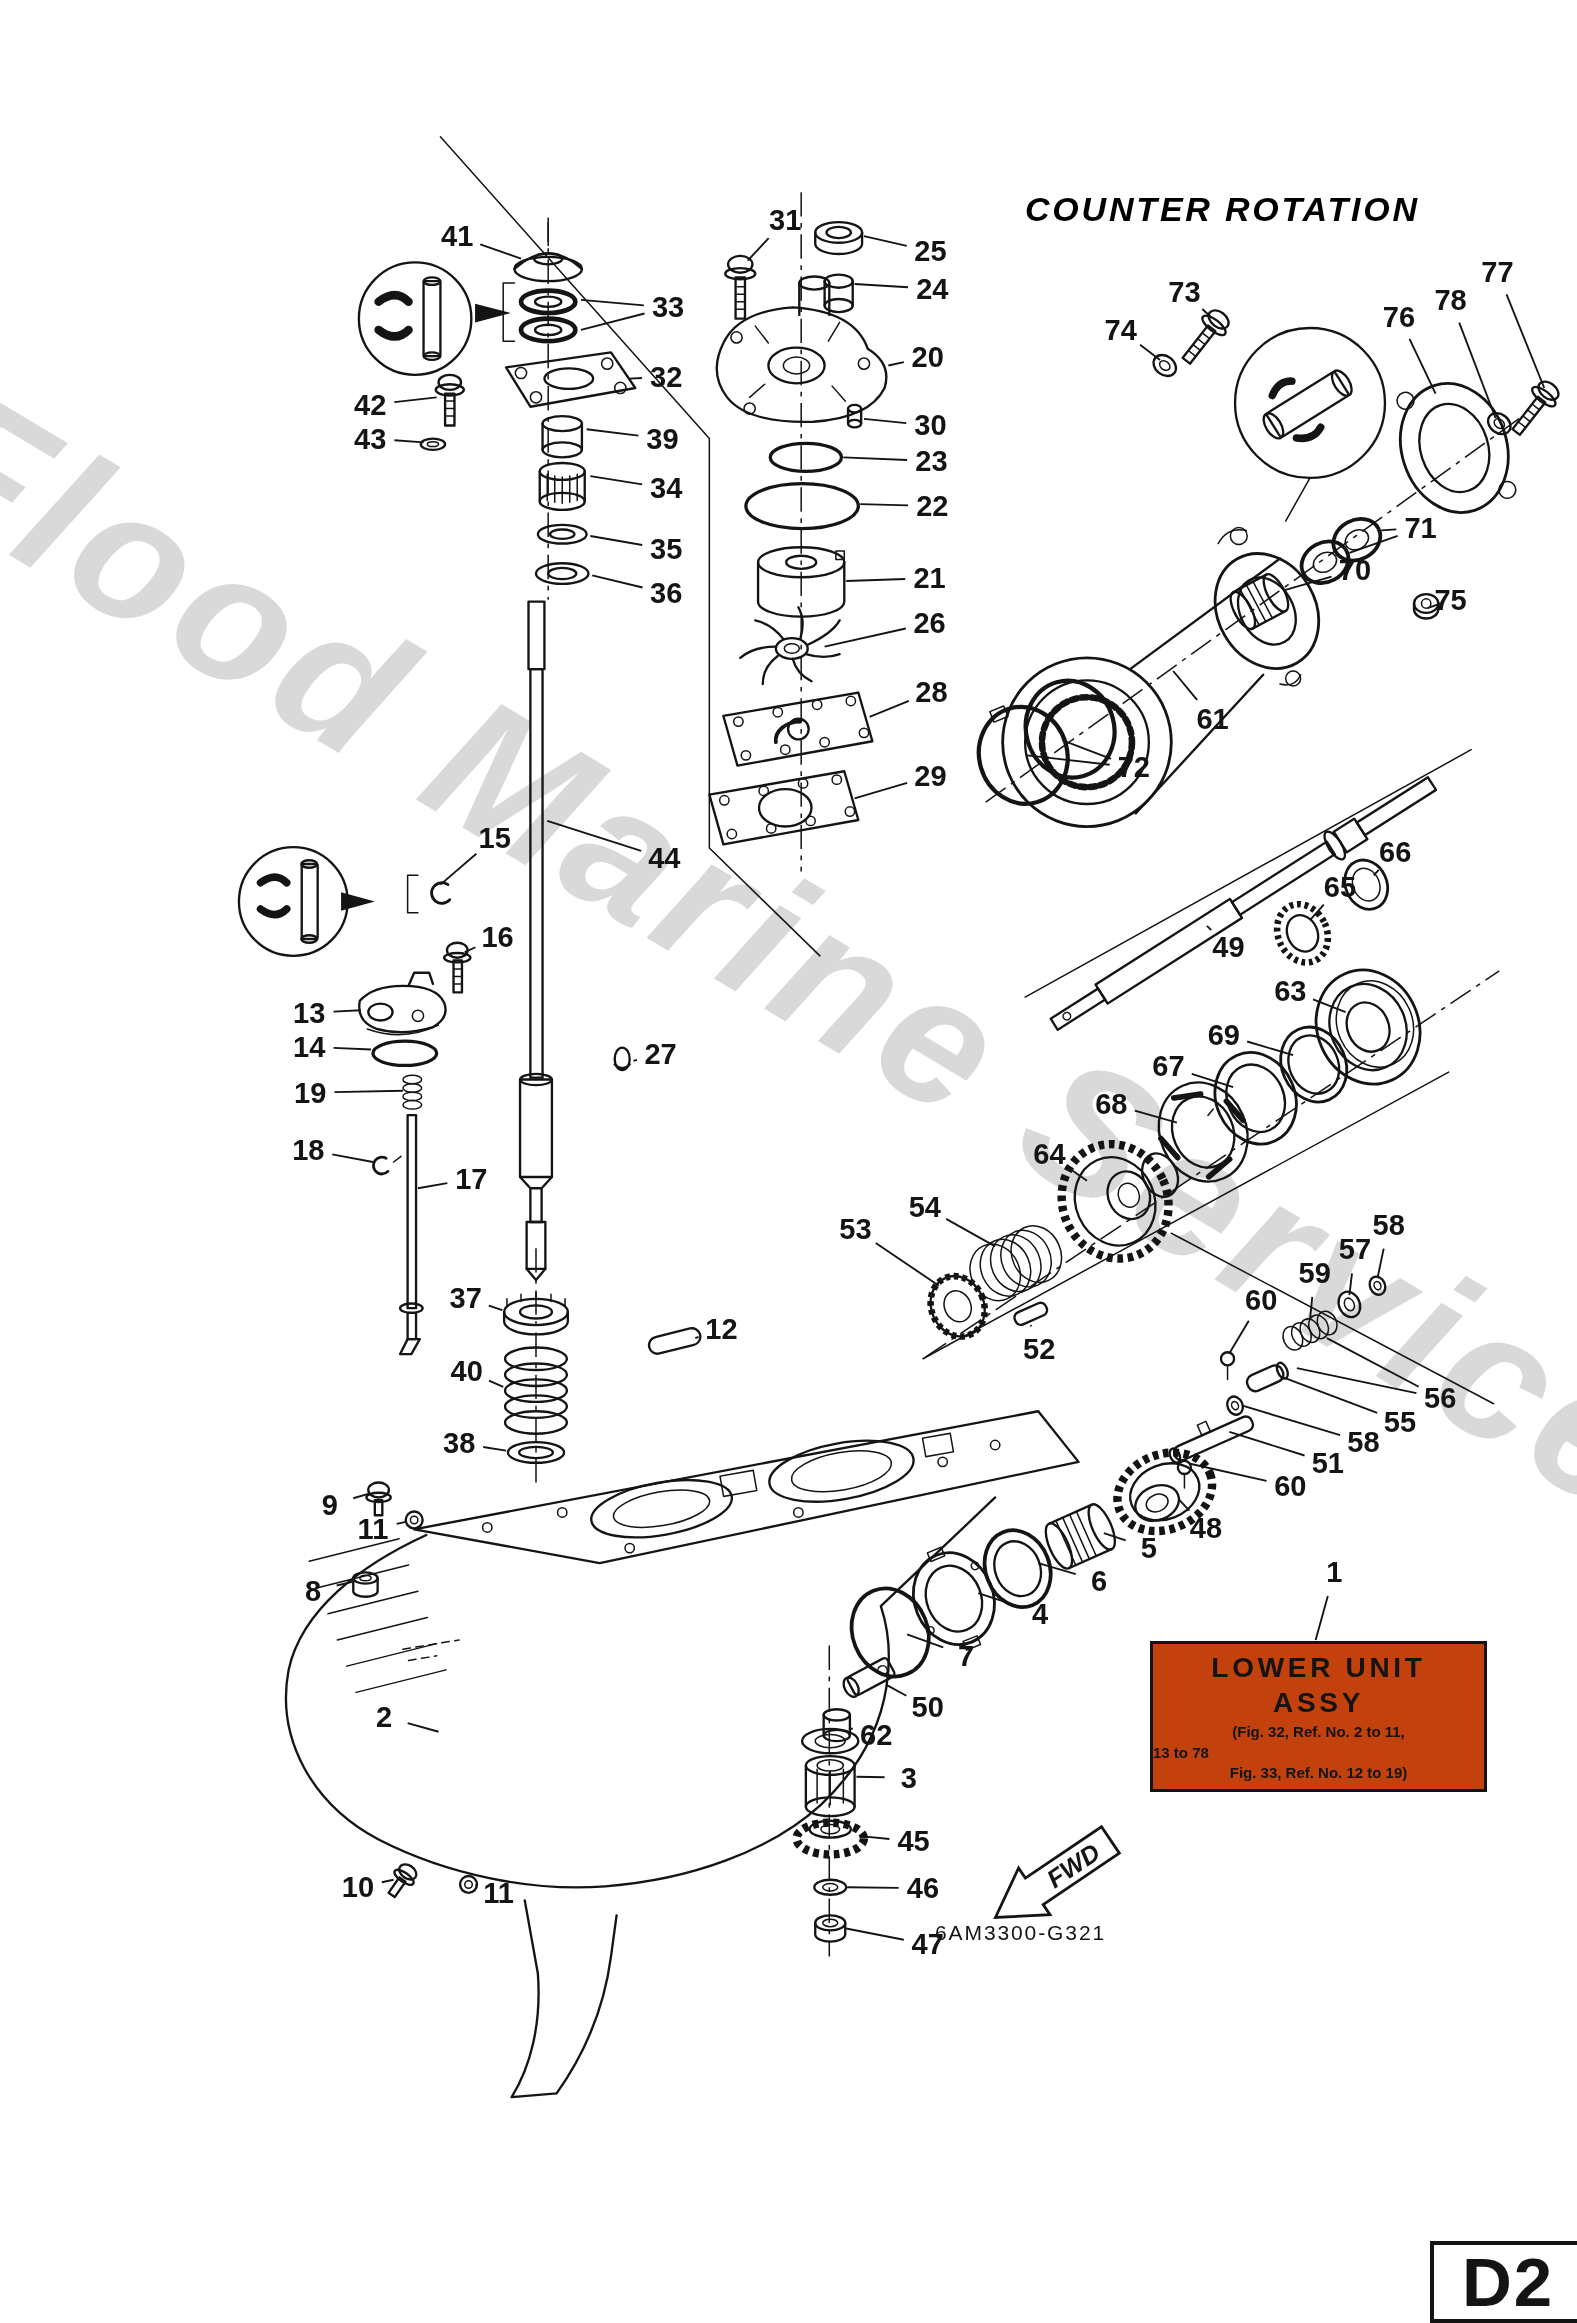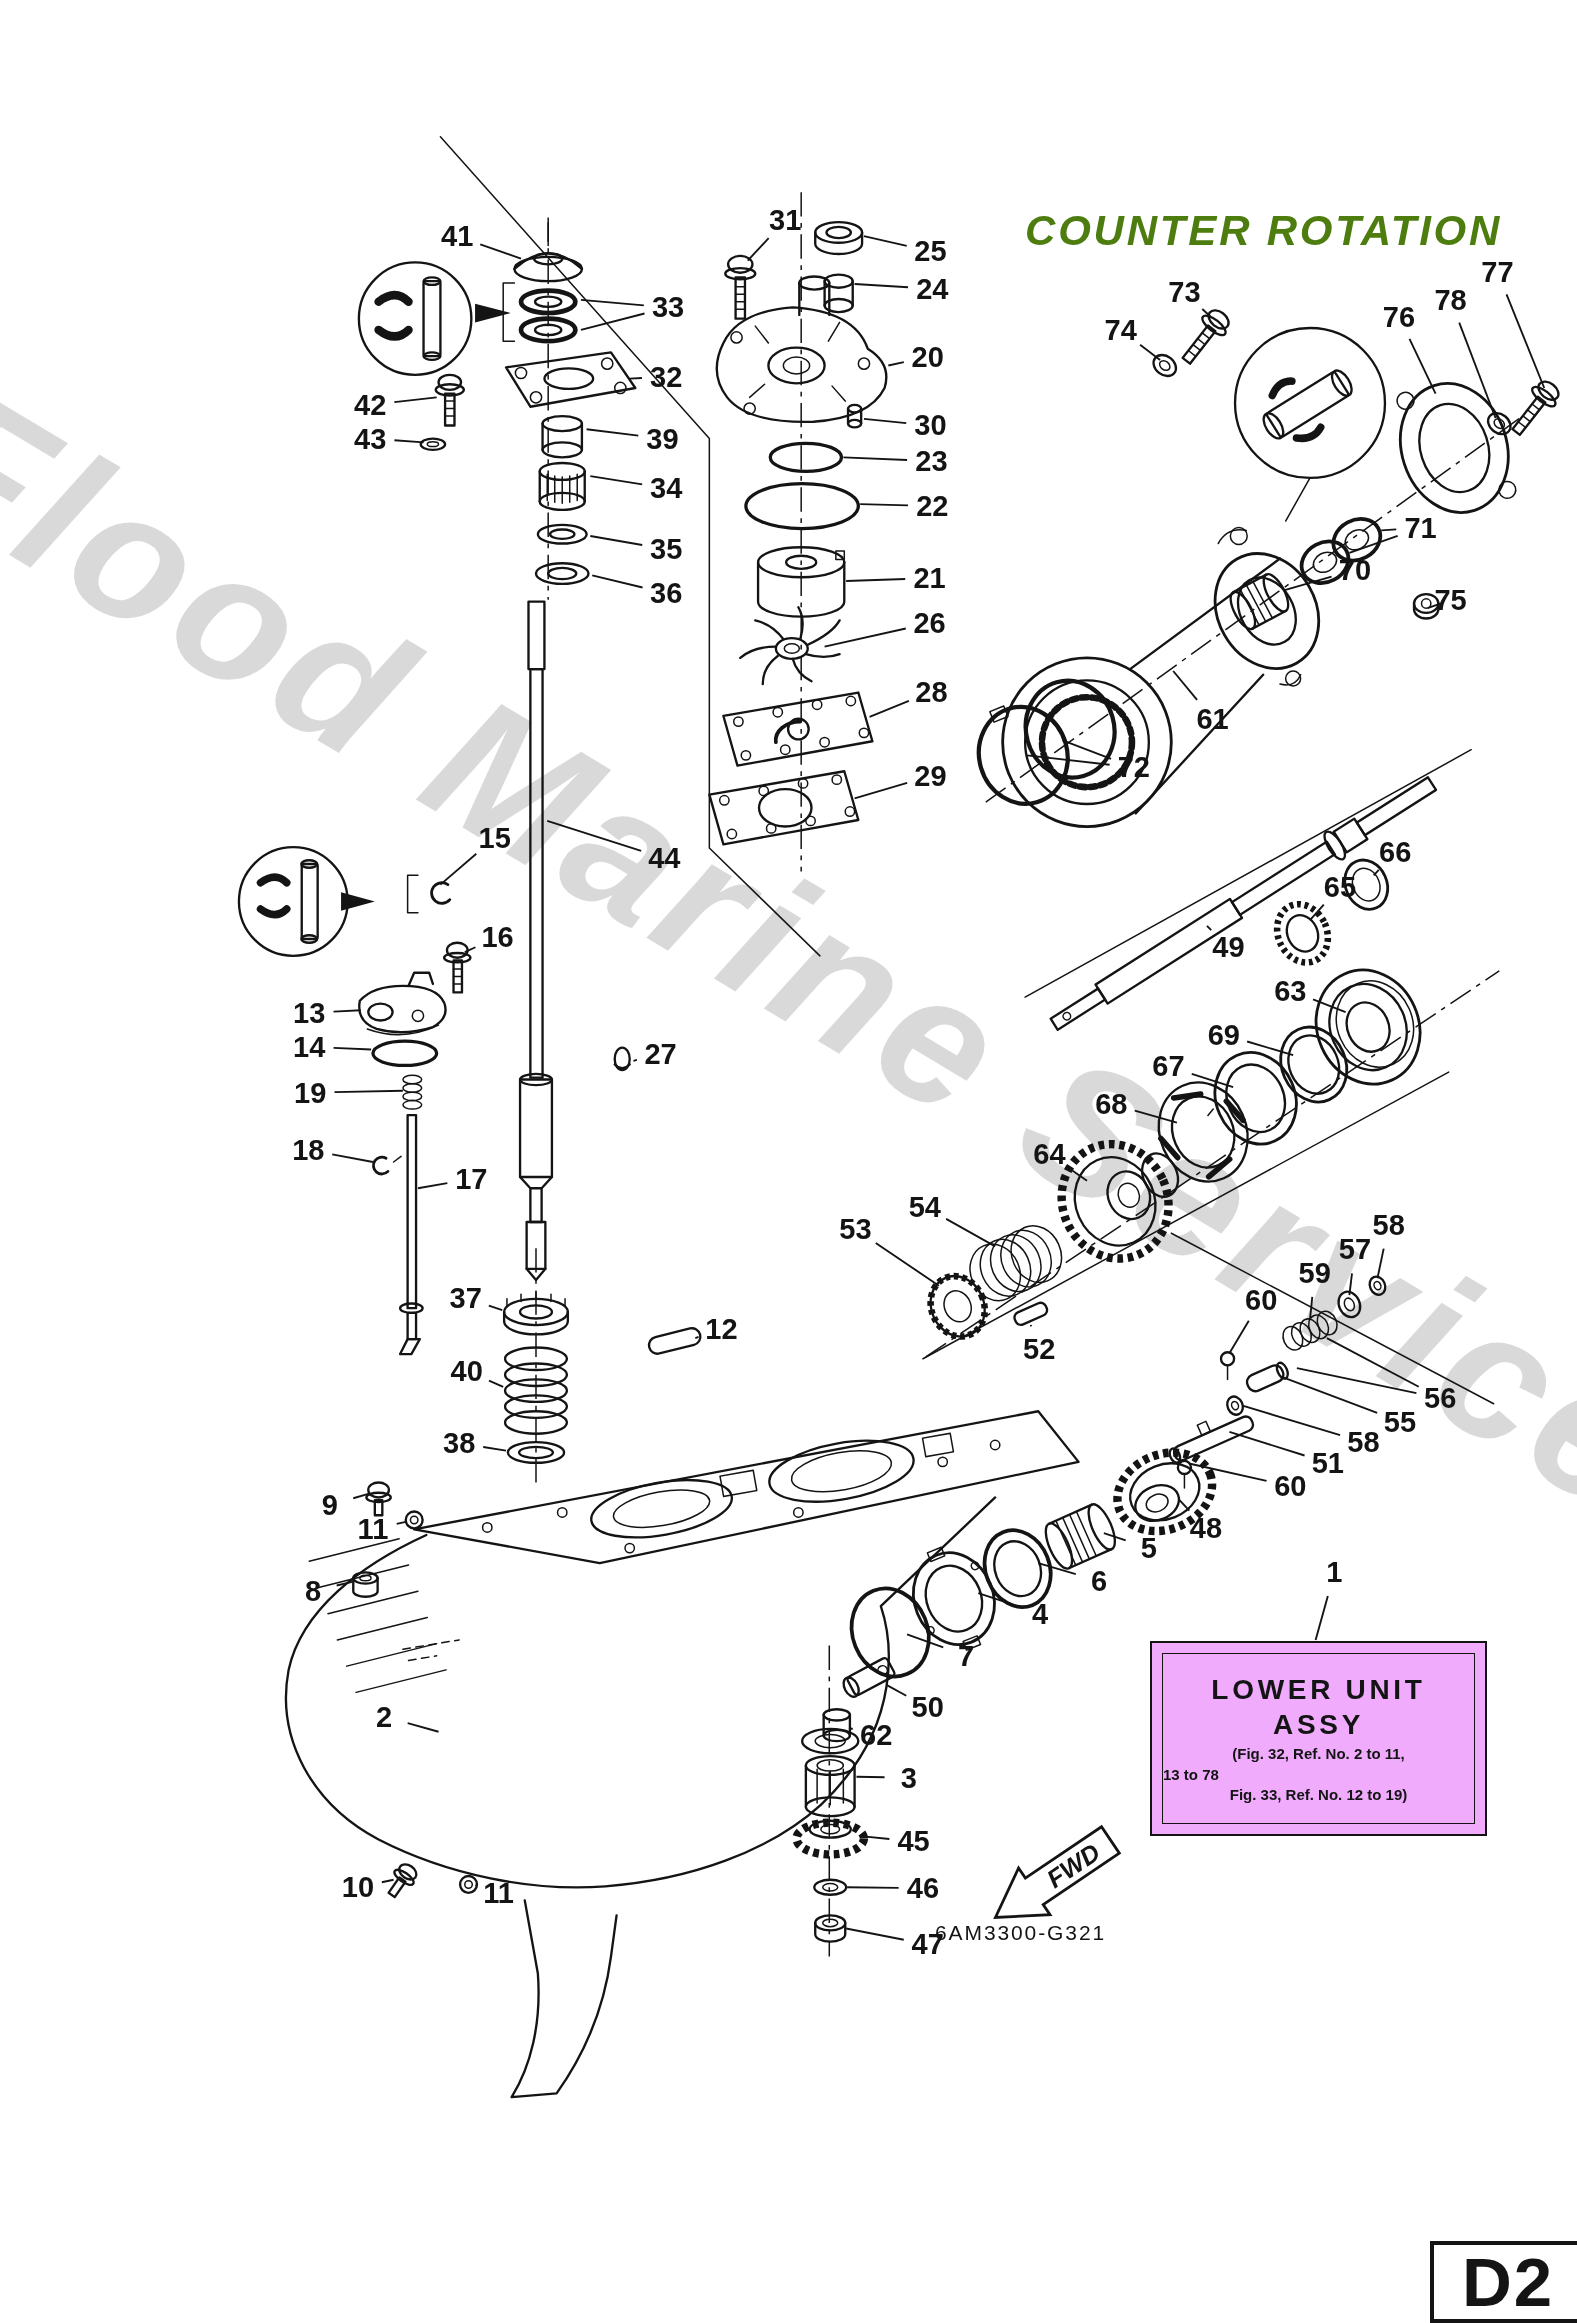--- a/index.html
+++ b/index.html
@@ -2,23 +2,23 @@
 <html style="font-size:15px"><head>
 <meta charset="utf-8">
 <style>
   html,body{margin:0;padding:0;}
   body{
     width:1578px;height:2324px;position:relative;overflow:hidden;
     background:#ffffff;font-family:"Liberation Sans",sans-serif;color:#141414;
   }
   .abs{position:absolute;}
   #title{
-    left:1025px;top:207px;width:525px;
-    font-size:42px;font-weight:bold;font-style:italic;letter-spacing:2.8px;
-    white-space:nowrap;color:#4d7c0f;
+    left:1025px;top:190px;width:525px;
+    font-size:34px;font-weight:bold;font-style:italic;letter-spacing:2.8px;
+    white-space:nowrap;color:#000000;
   }
   #watermark{
     left:-9.4px;top:347px;width:2436px;
     font-size:183px;font-weight:bold;font-style:italic;letter-spacing:7.5px;
     color:rgba(0,0,0,0.15);white-space:nowrap;
     transform:rotate(31deg);transform-origin:0 0;
     pointer-events:none;user-select:none;
   }
   #art{left:0;top:0;}
   .s{fill:none;stroke:#141414;stroke-width:2.5;stroke-linecap:round;stroke-linejoin:round;}
@@ -26,22 +26,22 @@
   .w{fill:#ffffff;stroke:#141414;stroke-width:2.5;}
   .f{fill:#141414;stroke:none;}
   .dd{fill:none;stroke:#141414;stroke-width:1.6;stroke-dasharray:26 7 5 7;}
   .teeth{fill:none;stroke:#141414;stroke-width:9;stroke-dasharray:6 5;}
   #leaders line{stroke:#141414;stroke-width:2;}
   #callouts text{
     font-family:"Liberation Sans",sans-serif;font-size:31px;font-weight:bold;
     fill:#141414;text-anchor:middle;dominant-baseline:central;
   }
   #assy-box{
-    left:1150px;top:1641px;width:337px;height:195px;
-    border:2.8px solid #141414;background:#f0abfc;box-sizing:border-box;padding:10px;
+    left:1150px;top:1641px;width:337px;height:151px;
+    border:2.8px solid #141414;background:#c2410c;box-sizing:border-box;padding:0;
   }
   #assy-box .inner{
     border:1.9px solid #141414;width:100%;height:100%;box-sizing:border-box;
     display:flex;flex-direction:column;justify-content:center;gap:3.7px;
     font-weight:bold;text-align:center;
   }
   #assy-box .l1,#assy-box .l2{font-size:28px;letter-spacing:3.7px;}
   #assy-box .l3,#assy-box .l4,#assy-box .l5{font-size:15px;letter-spacing:0px;}
   #assy-box .l4{text-align:left;padding-right:49px;}
   #code{

